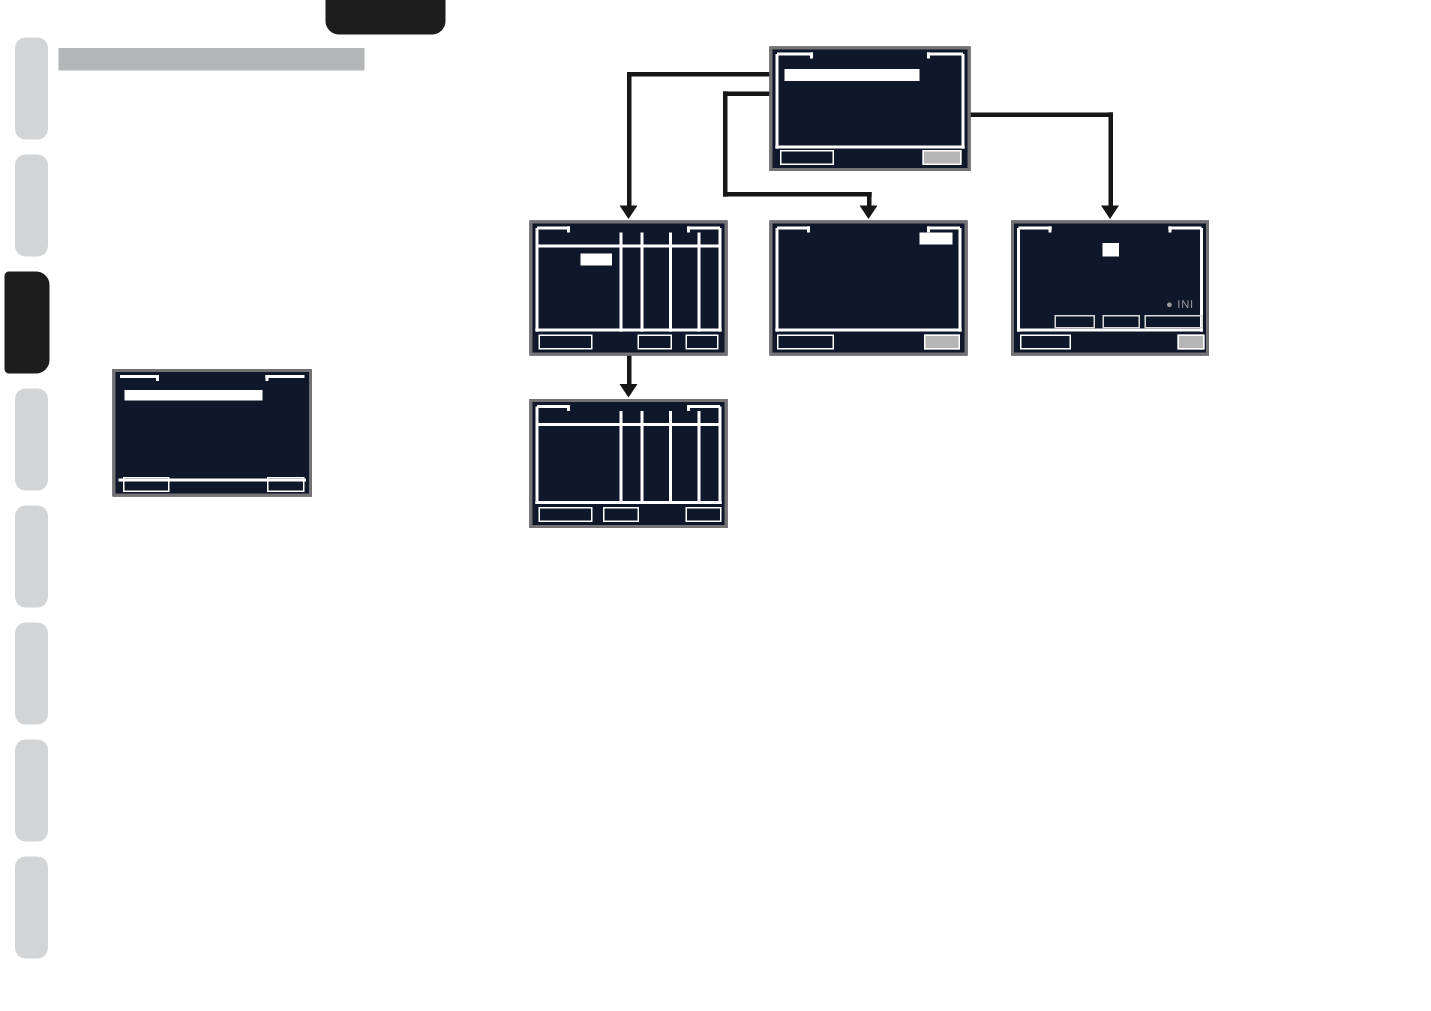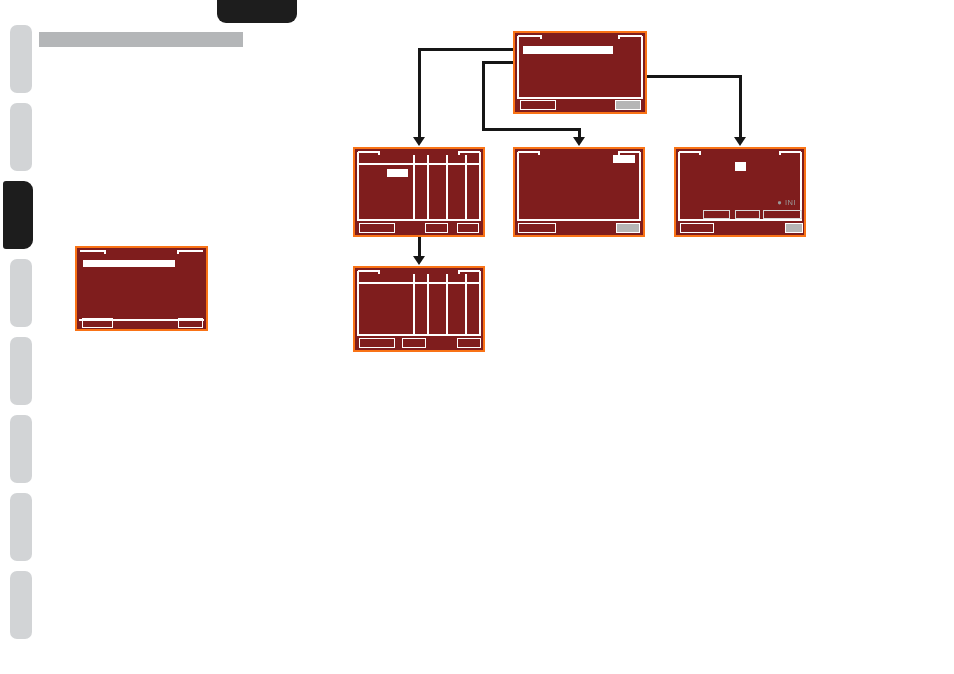--- a/index.html
+++ b/index.html
@@ -8,21 +8,21 @@
 
   
   .side-tab{position:absolute;left:10px;width:22px;height:68px;background:#d2d4d6;border-radius:7px;}
   .side-tab.active{left:3px;width:30px;background:#1d1d1d;border-radius:3px 9px 9px 3px;}
 
   
   .top-tab{position:absolute;left:217px;top:0;width:80px;height:23px;background:#1d1d1d;border-radius:0 0 9px 9px;}
   .header-bar{position:absolute;left:39px;top:32px;width:204px;height:15px;background:#b4b6b8;}
 
   
-  .screen{position:absolute;background:#7f1d1d;border:2px solid #f97316;box-sizing:border-box;}
+  .screen{position:absolute;background:#0f172a;border:2px solid #737373;box-sizing:border-box;}
   .corner-tl{position:absolute;top:2px;width:24px;height:4px;border-top:2px solid #fff;border-right:2px solid #fff;box-sizing:border-box;}
   .corner-tr{position:absolute;top:2px;width:24px;height:4px;border-top:2px solid #fff;border-left:2px solid #fff;box-sizing:border-box;}
   .frame{position:absolute;left:2px;right:2px;top:3px;border-left:2px solid #fff;border-right:2px solid #fff;border-bottom:2px solid #fff;box-sizing:border-box;}
   .hl{position:absolute;background:#ffffff;}
   .hline{position:absolute;height:2px;background:#ffffff;}
   .vline{position:absolute;width:2px;background:#ffffff;}
   .btn-o{position:absolute;border:1.5px solid #ffffff;box-sizing:border-box;height:10px;bottom:2px;}
   .btn-f{position:absolute;background:#b5b5b5;border:1px solid #ffffff;box-sizing:border-box;height:10px;bottom:2px;}
   .btn-inner{position:absolute;border:1.5px solid #d9d9d9;box-sizing:border-box;height:9px;}
   .ini{position:absolute;color:#9a9a9a;font-size:7.5px;line-height:8px;letter-spacing:.5px;white-space:nowrap;}

